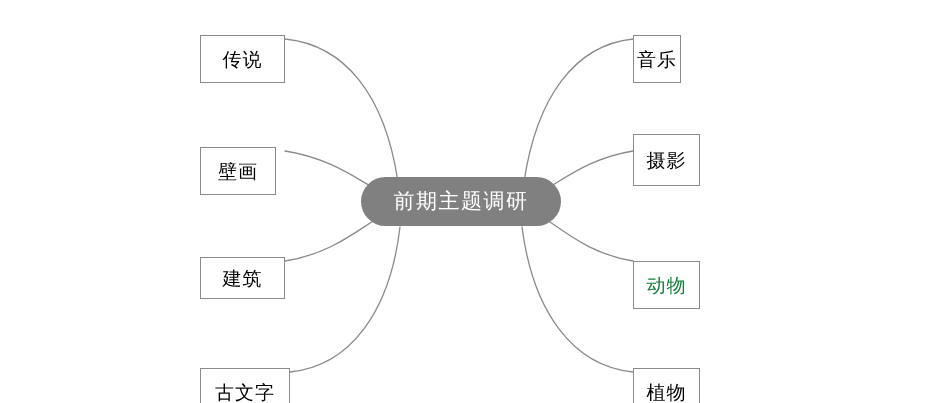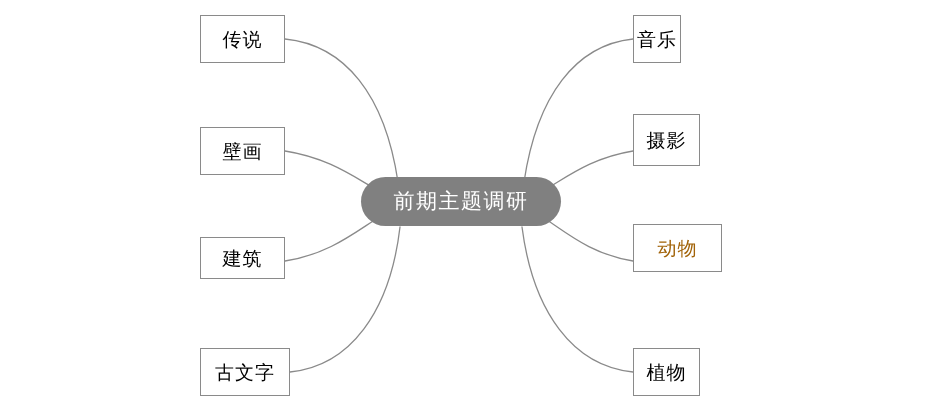--- a/index.html
+++ b/index.html
@@ -32,20 +32,21 @@
     background: #ffffff;
     border: 1px solid #8a8a8a;
     display: flex;
     align-items: center;
     justify-content: center;
     color: #000000;
     font-size: 19px;
     letter-spacing: 1px;
     line-height: 1;
     z-index: 3;
+    margin-top: 20px;
   }
   .center-node {
     position: absolute;
     box-sizing: border-box;
     background: #808080;
     border-radius: 26px;
     display: flex;
     align-items: center;
     justify-content: center;
     color: #ffffff;
@@ -75,38 +76,38 @@
   </svg>
 
   <div class="center-node" style="left: 361px; top: 177px; width: 200px; height: 49px; background: rgb(128, 128, 128); color: rgb(255, 255, 255);">
     <span>前期主题调研</span>
   </div>
 
   <div id="left-branch-container">
       <div class="leaf-node" style="left: 200px; top: 15px; width: 85px; height: 48px; border-color: rgb(138, 138, 138); color: rgb(0, 0, 0);">
         <span>传说</span>
       </div>
-      <div class="leaf-node" style="left: 200px; top: 127px; width: 85px; height: 48px; border-color: rgb(138, 138, 138); color: rgb(0, 0, 0);">
+      <div class="leaf-node" style="left: 200px; top: 127px; width: 76px; height: 48px; border-color: rgb(138, 138, 138); color: rgb(0, 0, 0);">
         <span>壁画</span>
       </div>
       <div class="leaf-node" style="left: 200px; top: 237px; width: 85px; height: 42px; border-color: rgb(138, 138, 138); color: rgb(0, 0, 0);">
         <span>建筑</span>
       </div>
       <div class="leaf-node" style="left: 200px; top: 348px; width: 90px; height: 48px; border-color: rgb(138, 138, 138); color: rgb(0, 0, 0);">
         <span>古文字</span>
       </div>
     </div>
   <div id="right-branch-container">
       <div class="leaf-node" style="left: 633px; top: 15px; width: 48px; height: 48px; border-color: rgb(138, 138, 138); color: rgb(0, 0, 0);">
         <span>音乐</span>
       </div>
       <div class="leaf-node" style="left: 633px; top: 114px; width: 67px; height: 52px; border-color: rgb(138, 138, 138); color: rgb(0, 0, 0);">
         <span>摄影</span>
       </div>
-      <div class="leaf-node" style="left: 633px; top: 224px; width: 89px; height: 48px; border-color: rgb(138, 138, 138); color: #a16207;">
+      <div class="leaf-node" style="left: 633px; top: 241px; width: 67px; height: 48px; border-color: rgb(138, 138, 138); color: #15803d;">
         <span>动物</span>
       </div>
       <div class="leaf-node" style="left: 633px; top: 348px; width: 67px; height: 48px; border-color: rgb(138, 138, 138); color: rgb(0, 0, 0); justify-content: center;">
         <span>植物</span>
       </div>
     </div>
 
 </div>
 
 </body></html>

